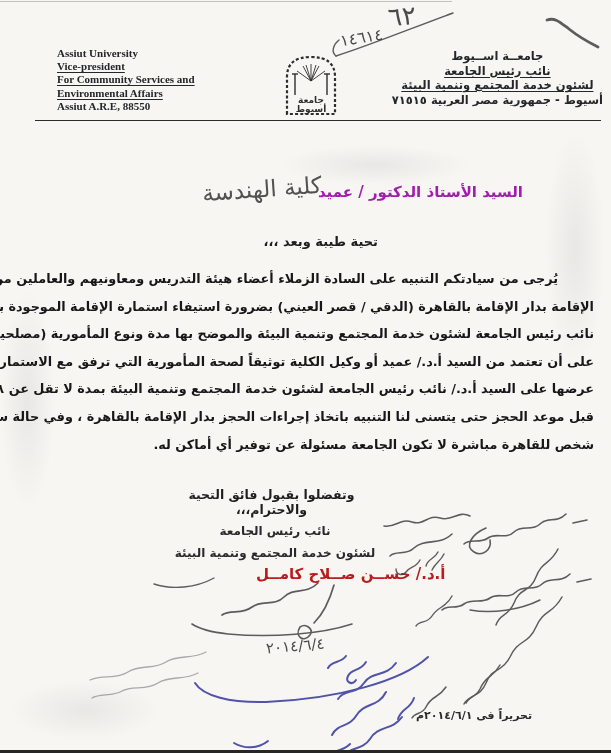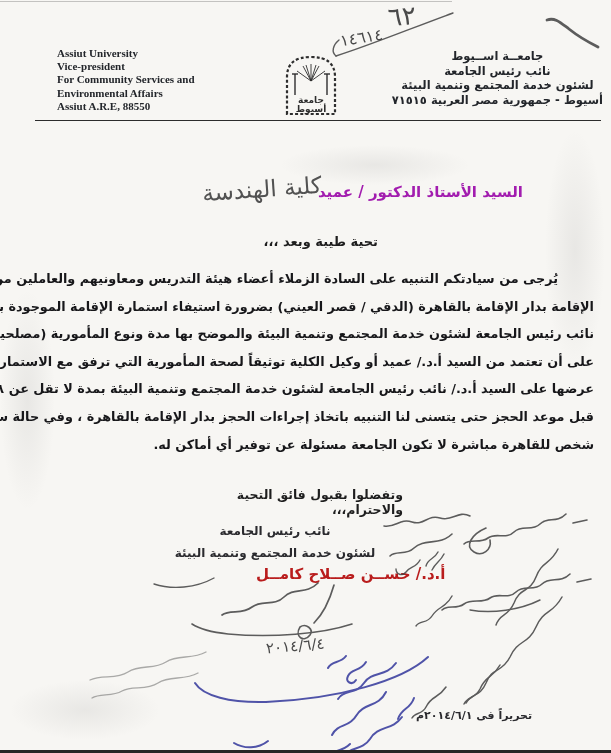--- a/index.html
+++ b/index.html
@@ -7,32 +7,32 @@
         font-family:"DejaVu Sans",sans-serif;color:#1e1e1e;}
   
   .scan-top{position:absolute;left:0;top:1px;width:452px;height:1px;background:rgba(130,130,130,.45);}
   .scan-bottom{position:absolute;left:0;right:0;bottom:0;height:3px;background:#262626;}
   .smudge{position:absolute;background:radial-gradient(closest-side,rgba(100,100,100,.10),rgba(100,100,100,0));}
   
   .en-block{position:absolute;left:57px;top:47px;font-family:"Liberation Serif",serif;
             font-weight:bold;font-size:11px;line-height:13.2px;color:#23262b;}
   .ar-block{position:absolute;right:8px;top:49px;direction:rtl;text-align:center;
             font-weight:bold;font-size:11.5px;line-height:14.6px;color:#23262b;}
-  .u{text-decoration-thickness:1px;text-underline-offset:2px;}
+  .u{text-decoration:underline;text-decoration-thickness:1px;text-underline-offset:2px;}
   .head-rule{position:absolute;left:35px;right:10px;top:120px;border-top:1.7px solid #2c2c2c;}
   .logo{position:absolute;left:284px;top:53px;}
   
   .addressee{position:absolute;right:88px;top:183px;direction:rtl;font-size:15px;font-weight:bold;color:#a21caf;}
   .greeting{position:absolute;right:233px;top:234px;direction:rtl;font-size:13px;font-weight:bold;}
   .body-text{position:absolute;left:35px;right:17px;top:265px;direction:rtl;
              font-size:12.8px;font-weight:bold;line-height:27.6px;color:#17171a;}
   .body-text .ln{white-space:nowrap;text-align:justify;}
   .body-text .jl{text-align-last:justify;}
   .body-text .indent{text-indent:36px;}
-  .closing{position:absolute;left:188px;top:487px;width:215px;text-align:right;direction:rtl;
+  .closing{position:absolute;left:164px;top:487px;width:215px;text-align:center;direction:rtl;
            font-size:12.5px;font-weight:bold;}
   .sig-titles{position:absolute;left:150px;top:520px;width:250px;text-align:center;direction:rtl;
               font-size:12px;line-height:22px;font-weight:bold;color:#2a2a2e;}
   .sig-name{position:absolute;left:256px;top:565px;direction:rtl;font-size:15px;font-weight:bold;
             letter-spacing:.5px;color:#b91c1c;}
   .issued{position:absolute;left:416px;top:709px;direction:rtl;font-size:11px;font-weight:600;color:#2a2a2e;}
   
   .hw{position:absolute;direction:rtl;color:#4a4a4a;font-weight:normal;}
   .hw-ref-num{left:388px;top:1px;font-size:26px;transform:rotate(-5deg);}
   .hw-ref-code{left:340px;top:28px;font-size:16px;letter-spacing:2px;transform:rotate(-9deg);}

